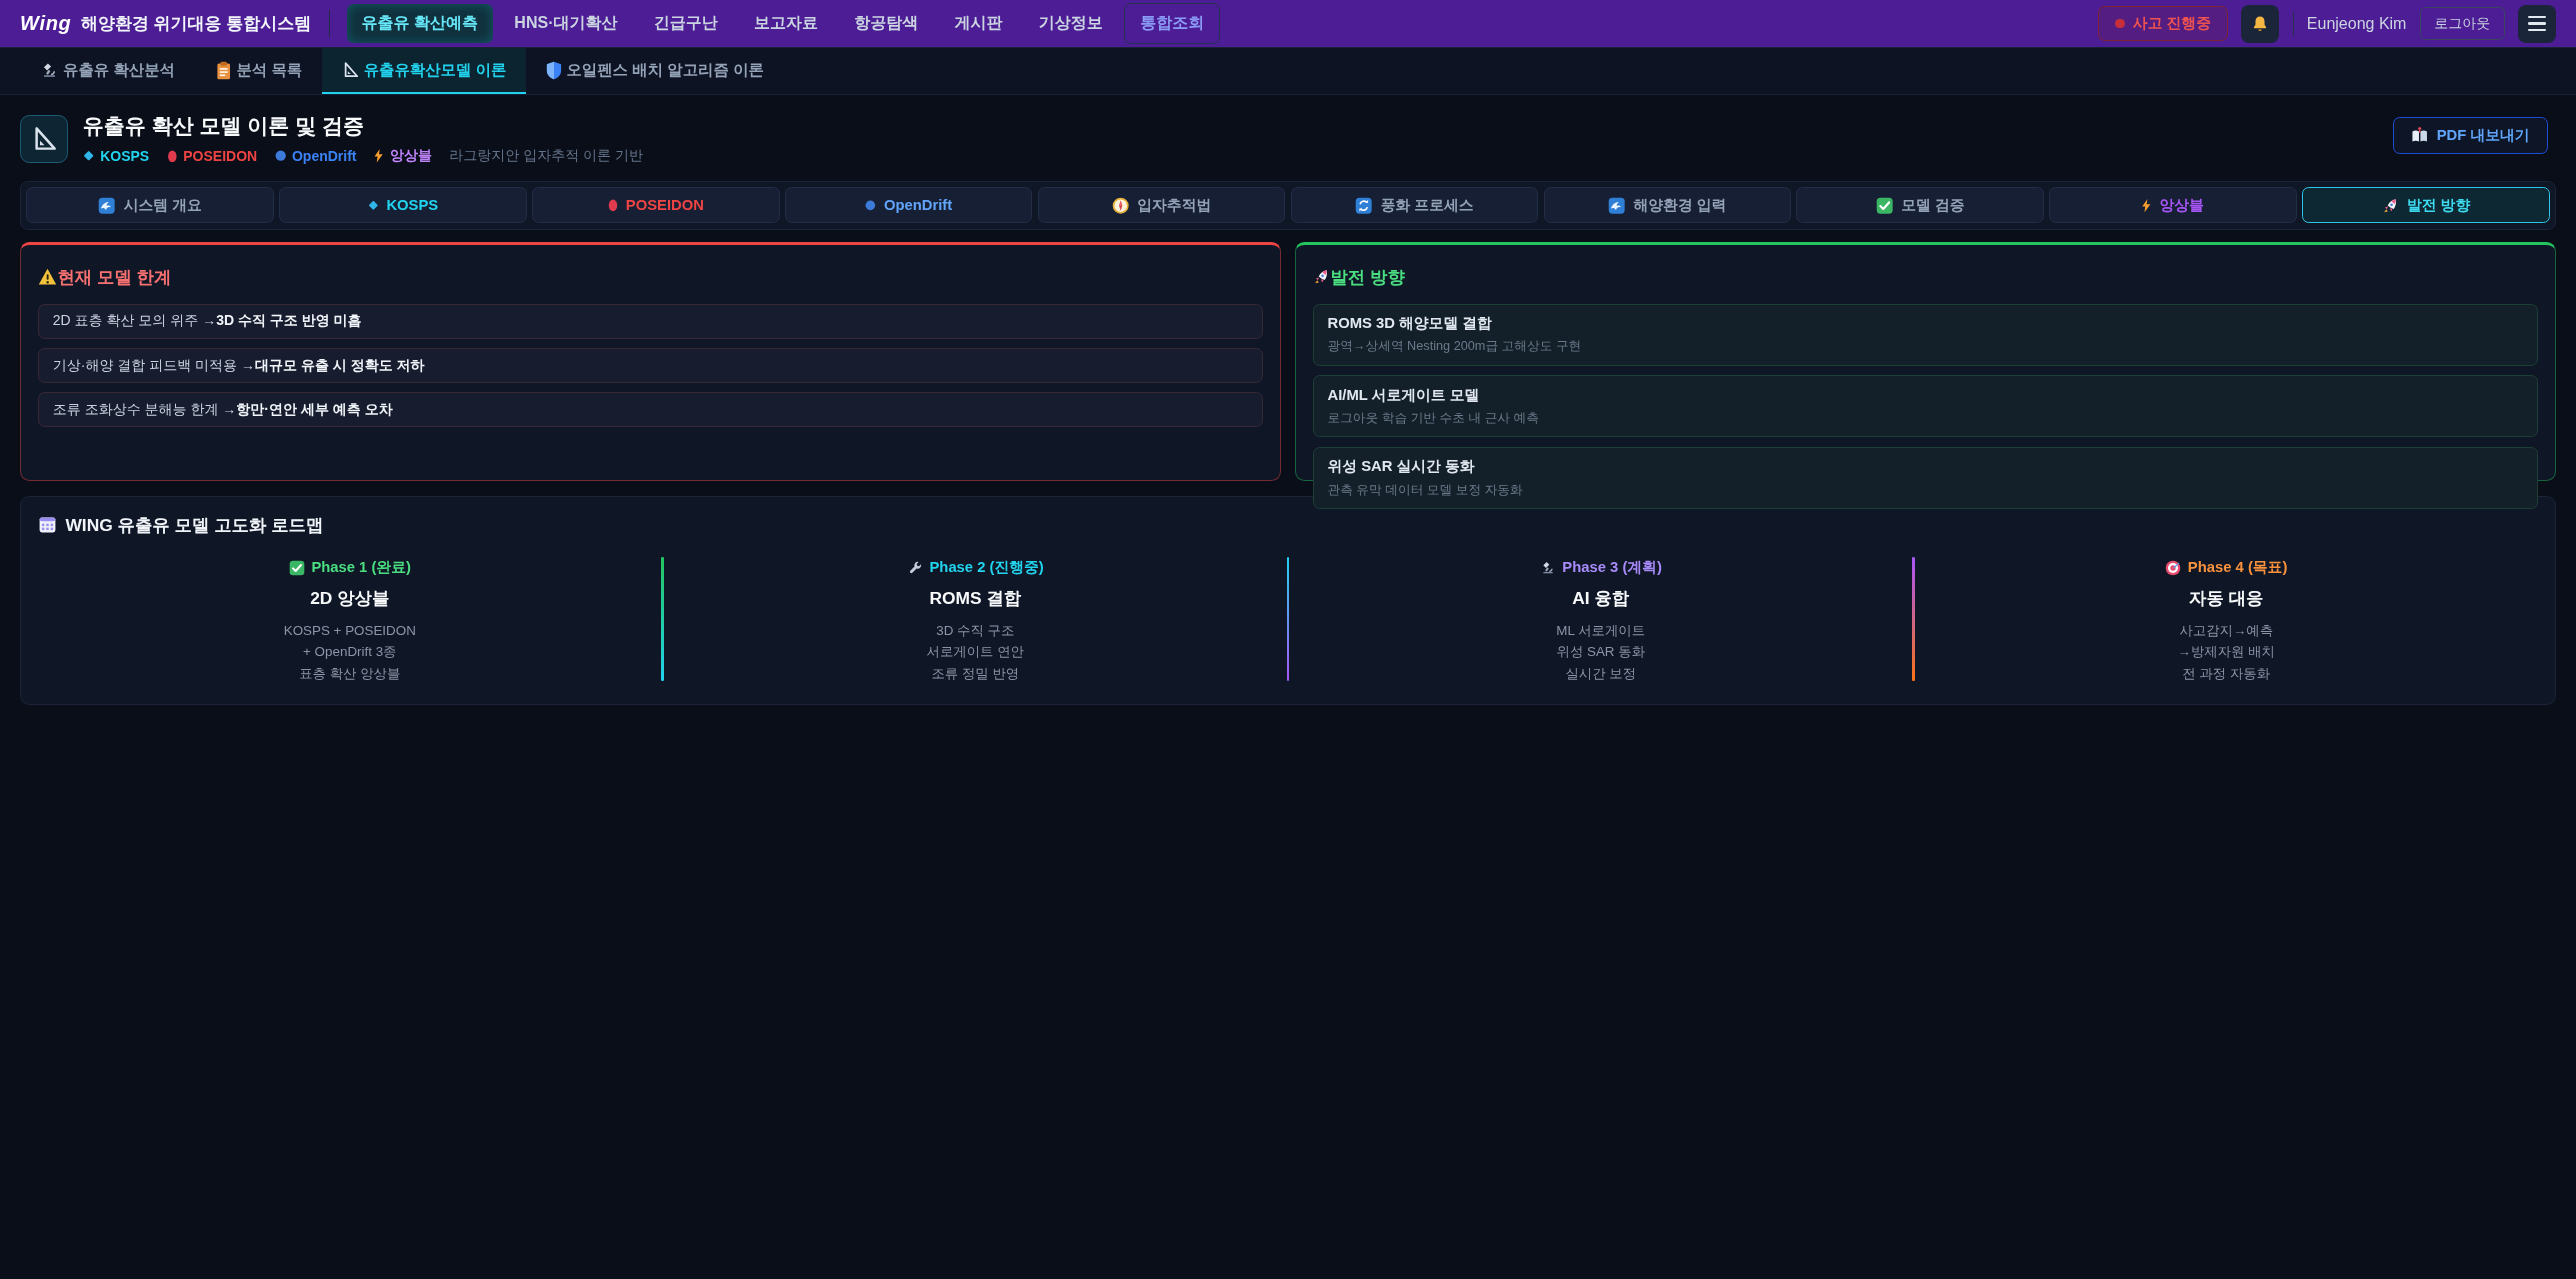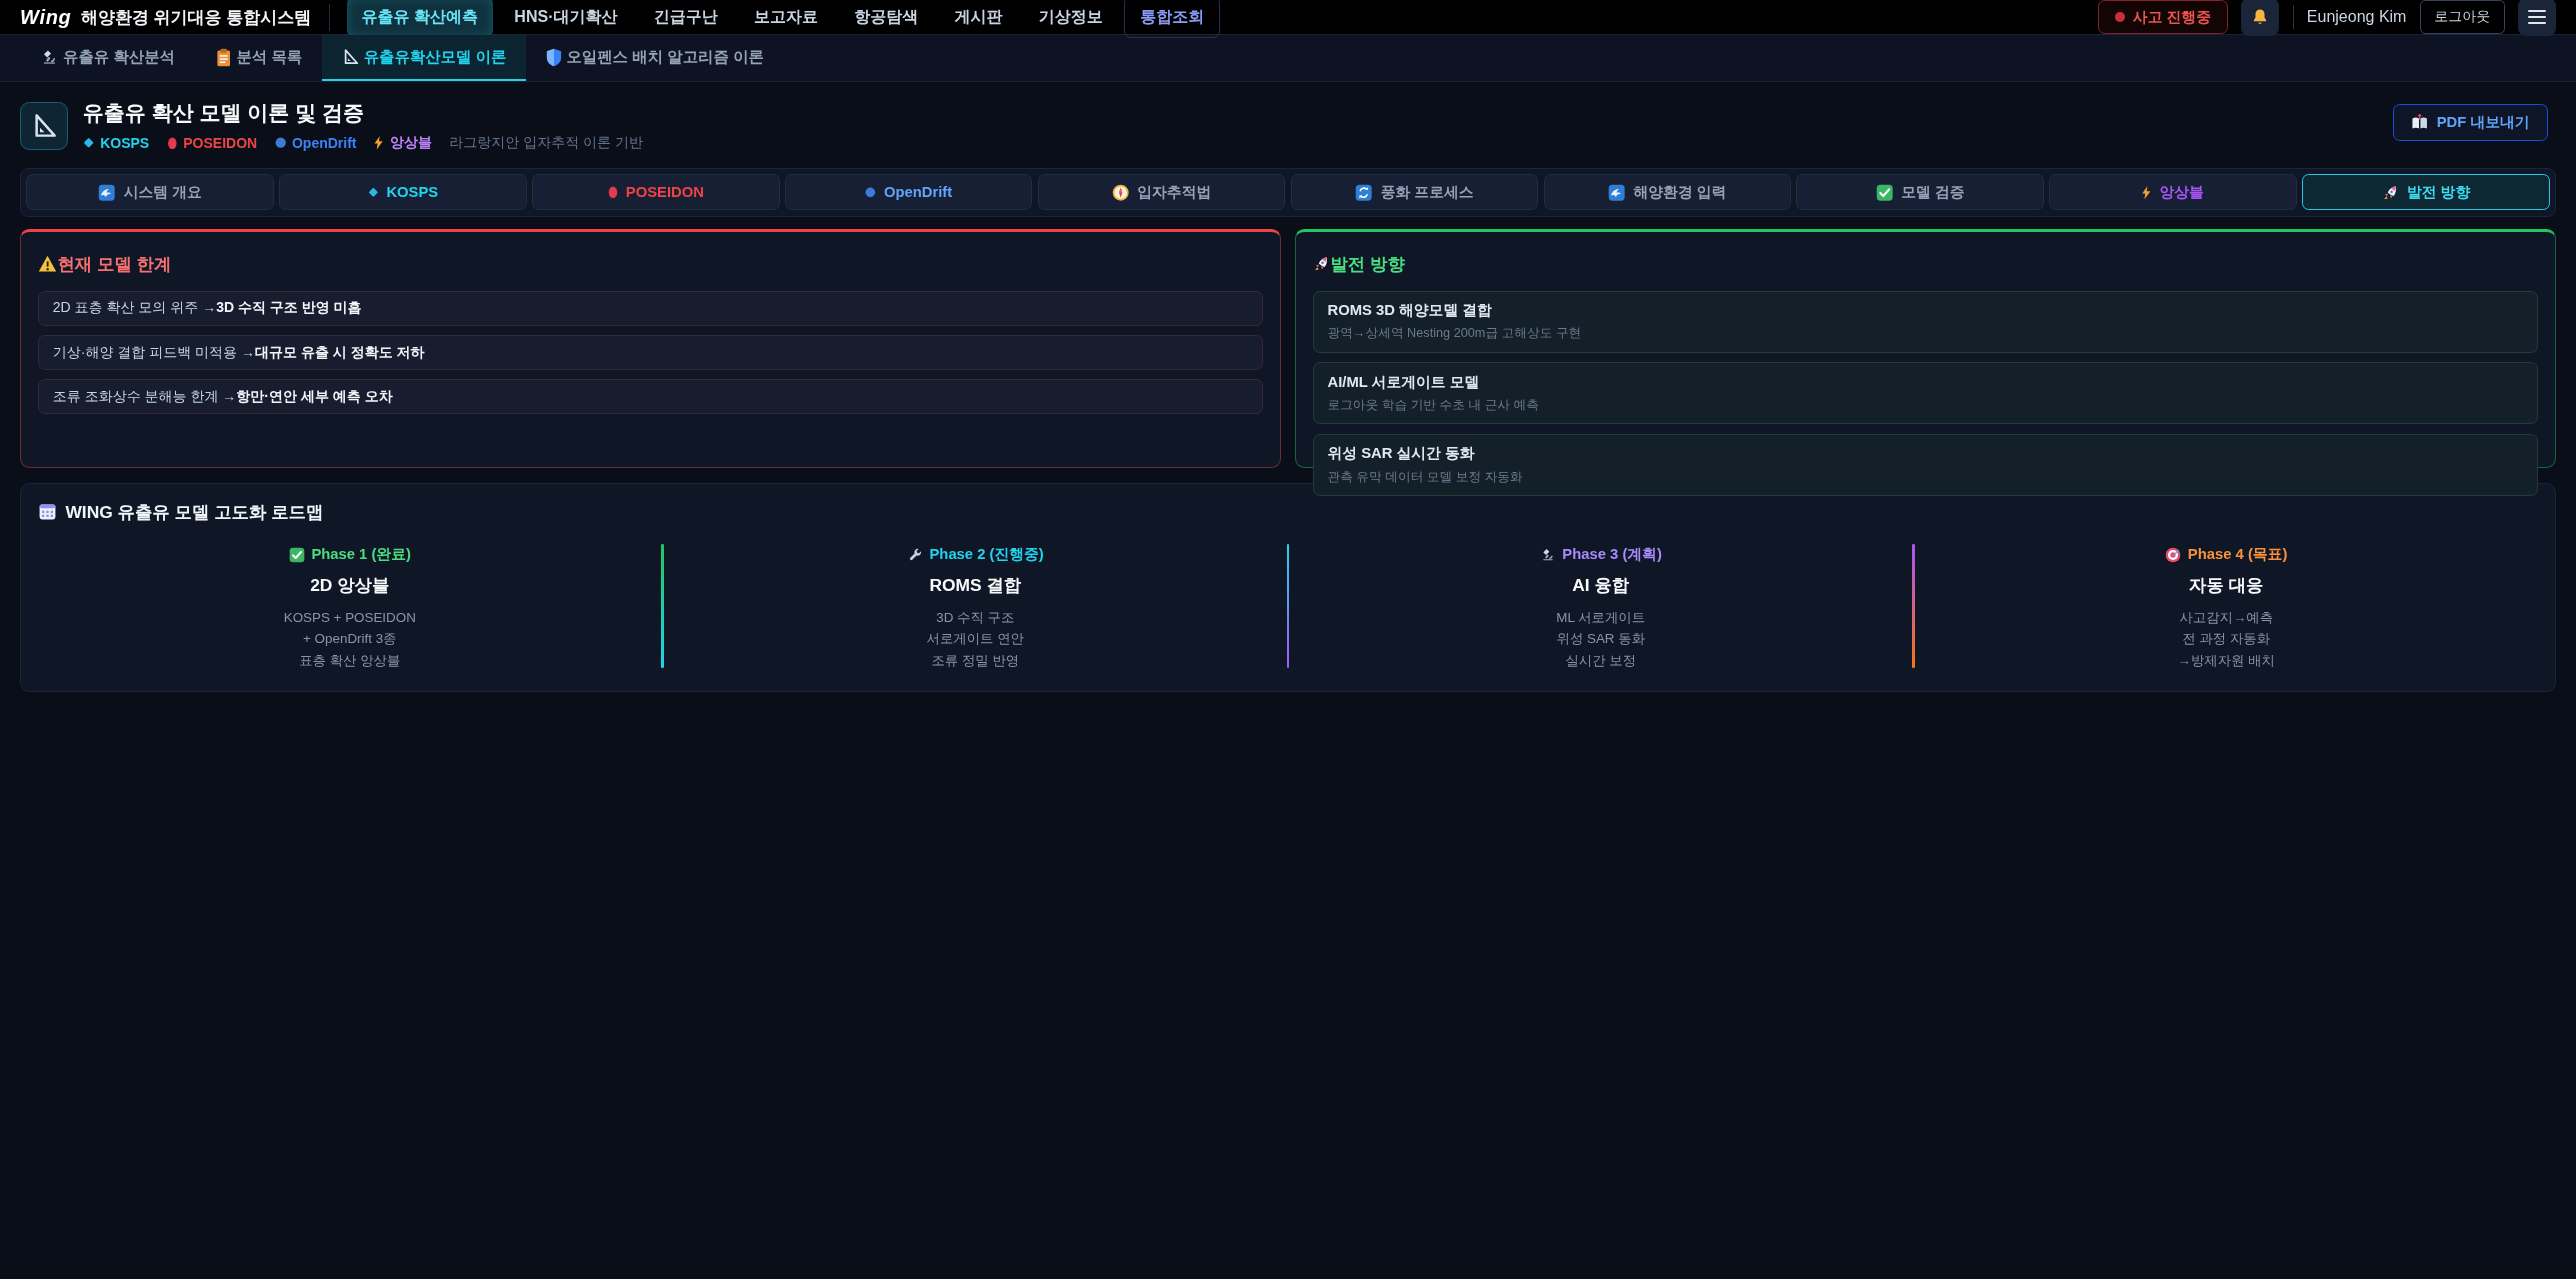--- a/index.html
+++ b/index.html
@@ -1,19 +1,19 @@
 <!DOCTYPE html>
 <html style="font-size:10.7px"><head>
 <meta charset="utf-8">
 <style>
   * { margin:0; padding:0; box-sizing:border-box; }
   html,body { width:2576px; height:1279px; background:#0a0e19; font-family:"Liberation Sans","DejaVu Sans",sans-serif; color:#e2e8f0; overflow:hidden; }
 
   
-  .header { height:35px; background:#000000; border-bottom:0.7px solid #1a2336; display:flex; align-items:center; padding:0 20px; }
+  .header { height:48px; background:#4c1d95; border-bottom:0.7px solid #1a2336; display:flex; align-items:center; padding:0 20px; }
   .logo-wrap { display:flex; align-items:center; gap:9.4px; }
   .logo { font-size:20px; font-weight:700; font-style:italic; color:#ffffff; letter-spacing:0.7px; }
   .app-title { font-size:17px; font-weight:700; color:#f1f5f9; }
   .hdr-divider { width:0.7px; height:27px; background:#222c44; margin:0 17.4px; }
   .nav { display:flex; align-items:center; gap:6.7px; }
   .nav-item { font-size:16px; font-weight:600; color:#cbd5e1; padding:9.4px 14.8px; border-radius:6.7px; cursor:pointer; white-space:nowrap; }
   .nav-item.active { background:#10313d; color:#67e8f9; box-shadow:0 0 12px rgba(34,211,238,.25) inset; }
   .nav-item.accent { color:#8b9cf6; border:0.7px solid #27324e; border-radius:6.7px; }
   .hdr-right { margin-left:auto; display:flex; align-items:center; gap:13.4px; }
   .incident-badge { display:flex; align-items:center; gap:8px; border:0.7px solid #7f2430; background:rgba(127,29,29,.16); color:#ef5350; font-size:14.8px; font-weight:600; padding:6.7px 16px; border-radius:6.7px; }
@@ -403,18 +403,18 @@
         <svg width="16" height="16" viewBox="0 0 24 24">
           <circle cx="12" cy="12" r="11" fill="#e84b6e"></circle>
             <circle cx="12" cy="12" r="7.5" fill="#ffffff"></circle>
           <circle cx="12" cy="12" r="4" fill="#e84b6e"></circle>
             <path d="M12 12l8-8 1.5 1L14 12.8z" fill="#4fa3e8"></path>
         </svg>
         <span>Phase 4 (목표)</span>
       </div>
       <div class="phase-title">자동 대응</div>
       <div class="phase-line">사고감지→예측</div>
+      <div class="phase-line">→방제자원 배치</div>
       <div class="phase-line">전 과정 자동화</div>
-      <div class="phase-line">→방제자원 배치</div>
     </div>
   </div>
 </div>
 
 
 </body></html>

